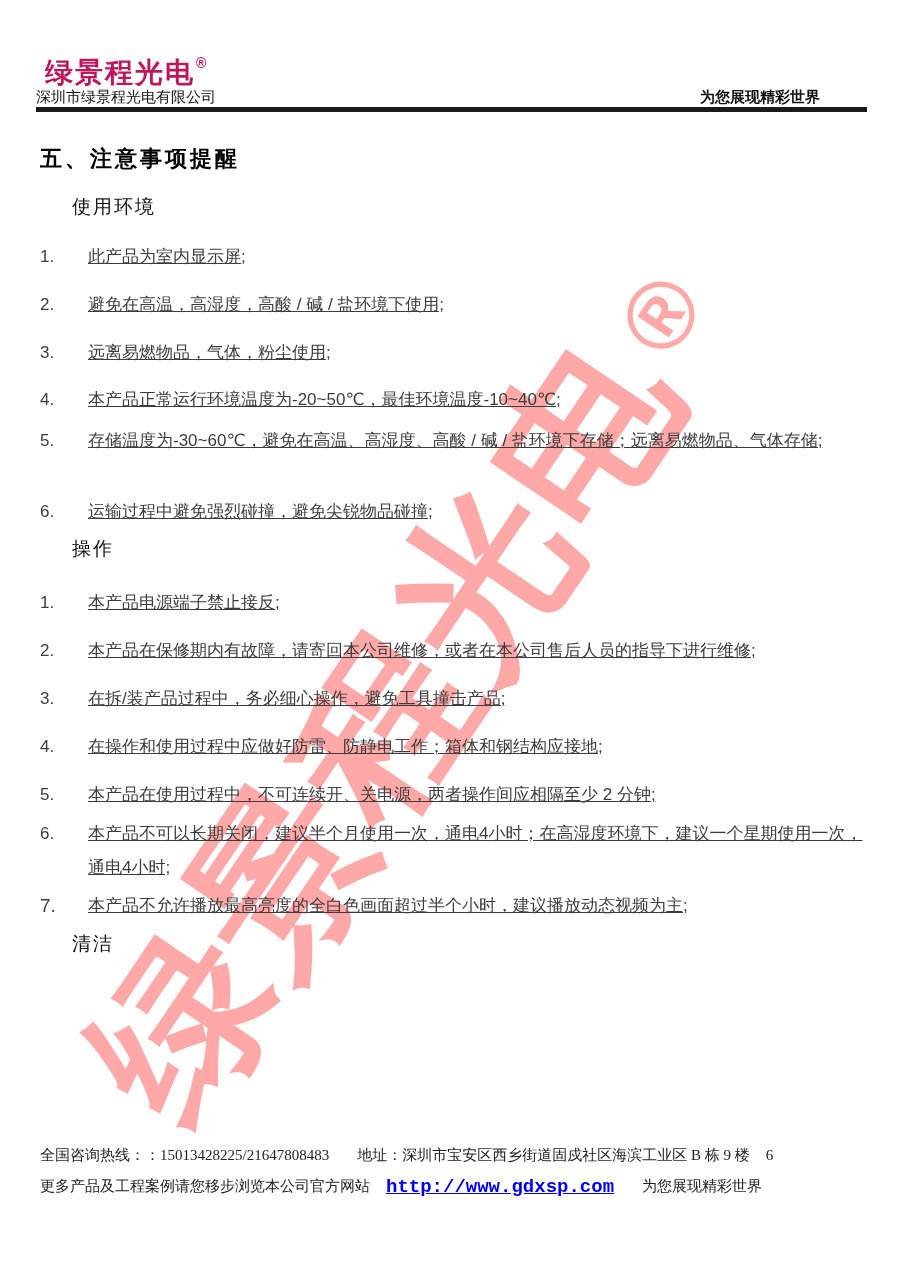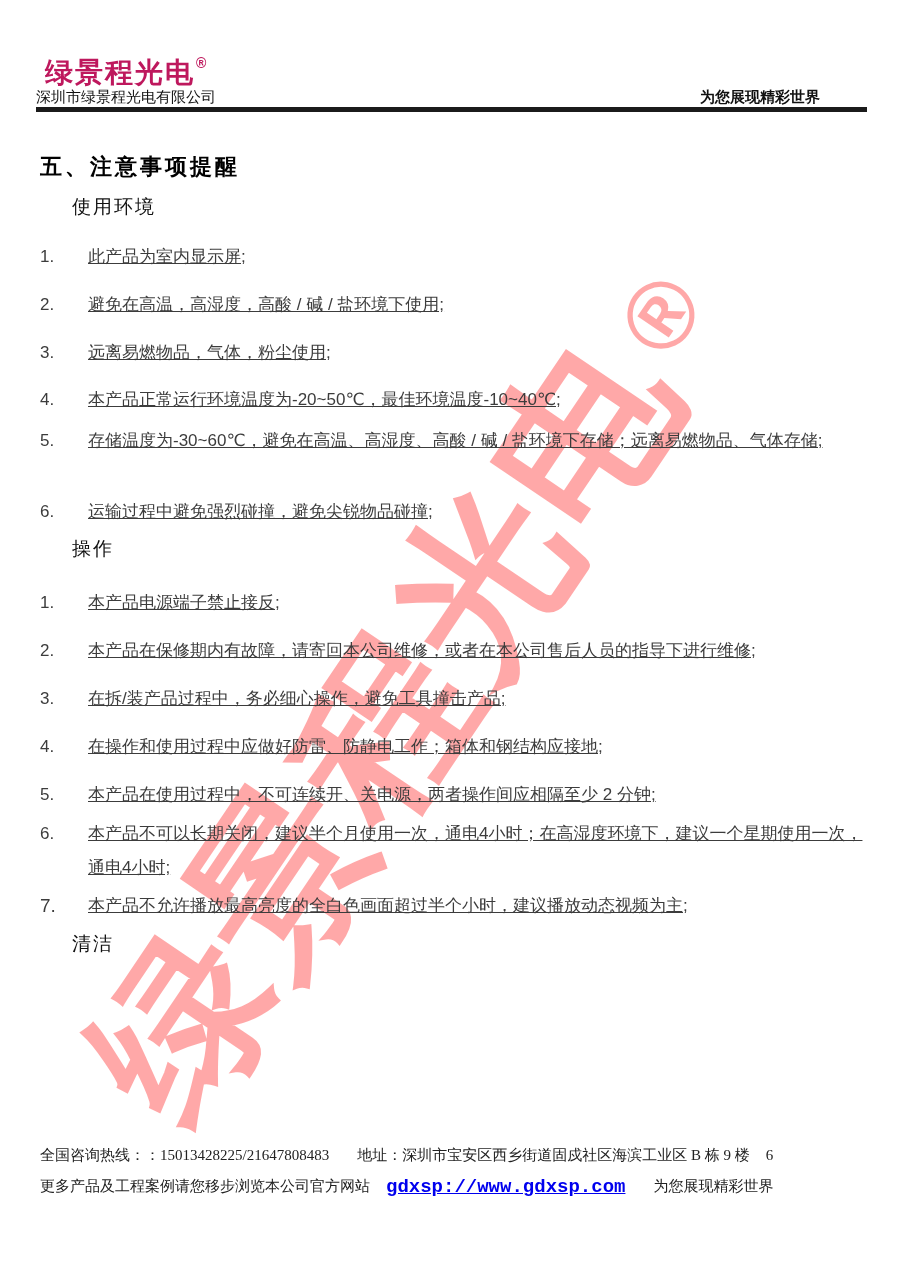--- a/index.html
+++ b/index.html
@@ -28,21 +28,21 @@
     transform:translate(-50%,-50%) rotate(-56deg);
     display:flex;align-items:center;white-space:nowrap;
     font-weight:bold;color:rgba(255,0,0,0.34);pointer-events:none;
   }
   .watermark .wm-text{font-size:175px;letter-spacing:4px;line-height:1;}
   .watermark .wm-reg{font-size:95px;line-height:1;margin-left:14px;}
   
   .row{position:absolute;left:40px;z-index:2;}
   .doc-title{
     font-family:"Liberation Serif","DejaVu Serif",serif;font-weight:600;
-    font-size:22px;color:#000;letter-spacing:3px;margin-top:8px;
+    font-size:22px;color:#000;letter-spacing:3px;
   }
   .sec-heading{
     font-family:"Liberation Serif","DejaVu Serif",serif;font-weight:400;
     font-size:19px;color:#111;letter-spacing:2px;margin-left:32px;
   }
   .item{display:flex;width:825px;}
   .item .num{flex:none;width:48px;font-size:17px;line-height:34px;color:#3c3c3c;}
   .item .txt{flex:1;font-size:17px;line-height:34px;color:#3c3c3c;text-decoration:underline;}
   .item-big-num .num{font-size:19px;}
   .clean-para{
@@ -137,16 +137,16 @@
     <span class="num">7.</span>
     <span class="txt">本产品不允许播放最高亮度的全白色画面超过半个小时，建议播放动态视频为主;</span>
   </div>
 
   <div class="row sec-heading" style="top:931px">清洁</div>
 
   <div class="footer-line" style="top:1146px">
     <span>全国咨询热线：：</span><span>15013428225/21647808483</span><span class="gap-lg"></span><span>地址：</span><span>深圳市宝安区西乡街道固戍社区海滨工业区 B 栋 9 楼</span><span class="gap-md"></span><span class="page-num">6</span>
   </div>
   <div class="footer-line" style="top:1176px">
-    <span>更多产品及工程案例请您移步浏览本公司官方网站</span><span class="gap-md"></span><a href="#" class="site-link">gdxsp://www.gdxsp.com</a><span class="gap-lg"></span><span>为您展现精彩世界</span>
+    <span>更多产品及工程案例请您移步浏览本公司官方网站</span><span class="gap-md"></span><a href="#" class="site-link">http://www.gdxsp.com</a><span class="gap-lg"></span><span>为您展现精彩世界</span>
   </div>
 
 </div>
 
 </body></html>

